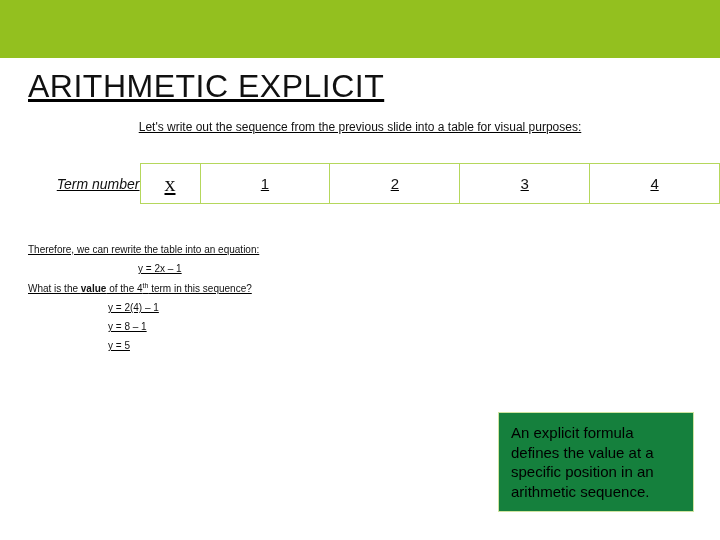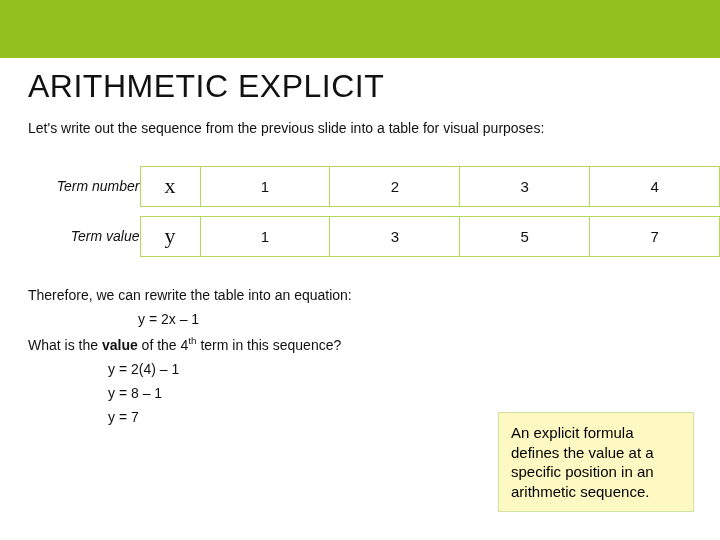--- a/index.html
+++ b/index.html
@@ -11,33 +11,35 @@
     position: relative;
     overflow: hidden;
   }
   .top-bar {
     width: 100%;
     height: 58px;
     background: #93c01f;
   }
   .content {
     padding: 10px 28px 0 28px;
+    text-decoration: underline;
   }
   .title {
     font-size: 32px;
     font-weight: 400;
     letter-spacing: 0.5px;
     color: #111;
     margin-bottom: 14px;
   }
   .intro {
-    font-size: 14px;
+    font-size: 12px;
     color: #111;
     line-height: 1.35;
     margin-bottom: 28px;
+    text-align: center;
   }
   .table-wrap {
     margin-left: -28px;
     margin-right: -28px;
     width: 720px;
   }
   table {
     border-collapse: collapse;
     width: 100%;
     table-layout: fixed;
@@ -60,33 +62,33 @@
   }
   td.var-cell {
     font-size: 22px;
     font-weight: 400;
     font-family: "Times New Roman", serif;
     width: 60px;
   }
   .spacer-row td { border: none; height: 10px; }
   .below {
     margin-top: 30px;
-    font-size: 14px;
+    font-size: 10px;
     color: #111;
   }
   .below p { margin-bottom: 8px; }
   .eq-indent { margin-left: 110px; }
   .work-indent { margin-left: 80px; }
   .bold-word { font-weight: 700; }
   .callout {
     position: absolute;
     right: 26px;
     bottom: 28px;
     width: 196px;
-    background: #fef9c3;
+    background: #15803d;
     border: 1px solid #cfe4a0;
     padding: 10px 12px;
     font-size: 15px;
     line-height: 1.3;
   }
   sup { font-size: 0.7em; text-align: center; }
 </style>
 </head>
 <body>
 
@@ -103,37 +105,29 @@
         <td class="label-cell">Term number</td>
         <td class="var-cell">x</td>
         <td>1</td>
         <td>2</td>
         <td>3</td>
         <td>4</td>
       </tr>
       <tr class="spacer-row">
             <td colspan="6"></td>
           </tr>
-      <tr>
-        <td class="label-cell">Term value</td>
-        <td class="var-cell">y</td>
-        <td>1</td>
-        <td>3</td>
-        <td>5</td>
-        <td>7</td>
-      </tr>
     </tbody>
       </table>
   </div>
 
   <div class="below">
     <p>Therefore, we can rewrite the table into an equation:</p>
     <p class="eq-indent">y = 2x – 1</p>
     <p>
       <span>What is the </span><span class="bold-word">value</span><span> of the 4</span><sup>th</sup><span> term in this sequence?</span>
     </p>
     <p class="work-indent">y = 2(4) – 1</p>
     <p class="work-indent">y = 8 – 1</p>
-    <p class="work-indent">y = 7</p>
+    <p class="work-indent">y = 5</p>
   </div>
 </div>
 
 <div class="callout">An explicit formula defines the value at a specific position in an arithmetic sequence.</div>
 
 </body></html>

